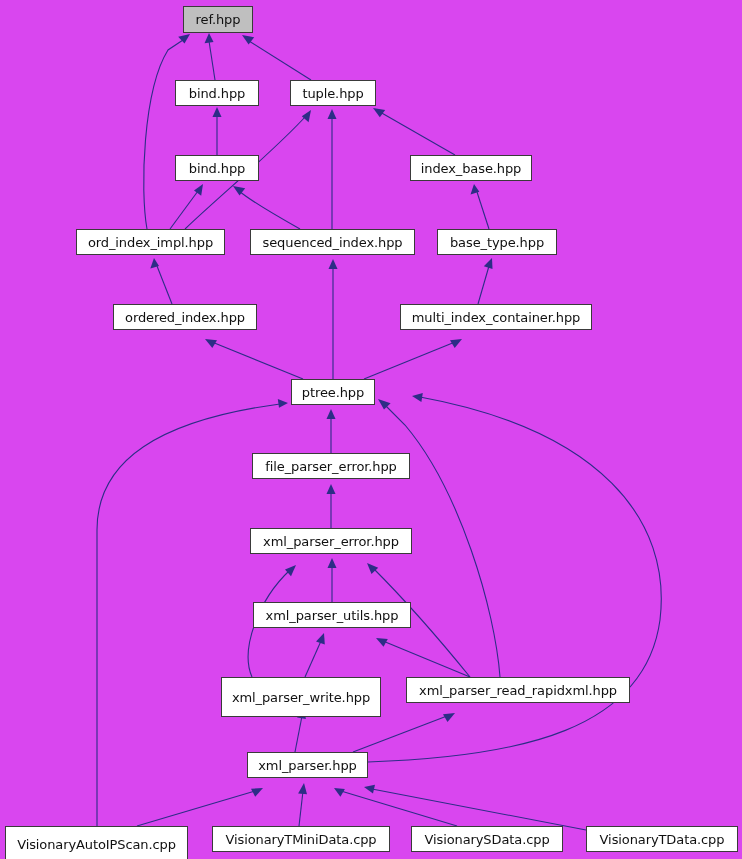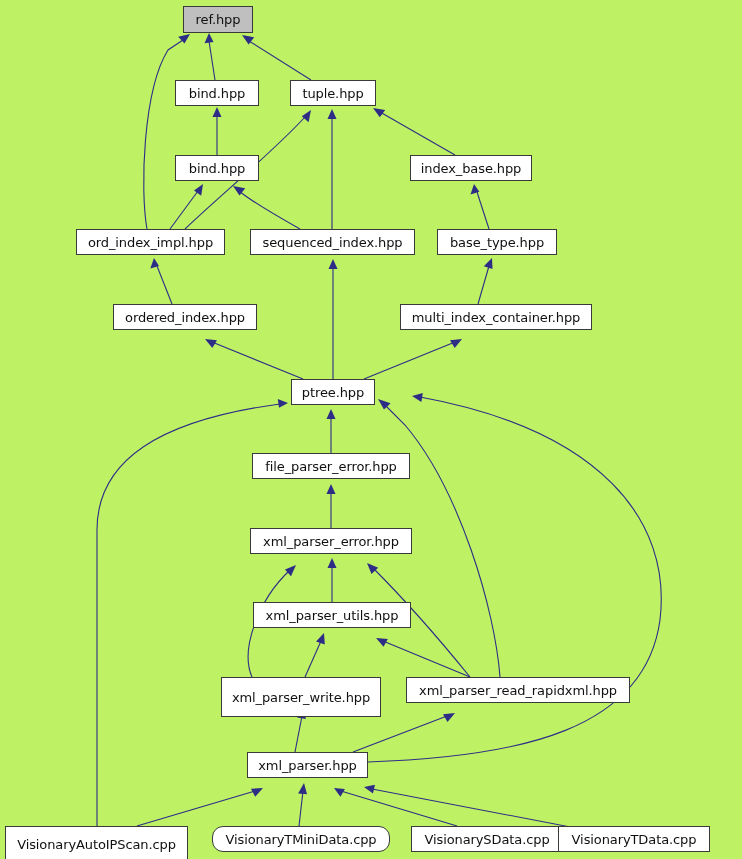--- a/index.html
+++ b/index.html
@@ -4,21 +4,21 @@
 <style>
   html, body {
     margin: 0;
     padding: 0;
     background: #ffffff;
   }
   #canvas {
     position: relative;
     width: 742px;
     height: 859px;
-    background: #bef264;
+    background: #d946ef;
     overflow: hidden;
     font-family: "DejaVu Sans", "Liberation Sans", sans-serif;
   }
   #edges {
     position: absolute;
     left: 0;
     top: 0;
     width: 742px;
     height: 859px;
   }
@@ -204,22 +204,22 @@
   </div>
   <div class="node" style="left:406px;top:677px;width:224px;height:26px;">
     <span class="node-label">xml_parser_read_rapidxml.hpp</span>
   </div>
   <div class="node" style="left:247px;top:752px;width:121px;height:26px;">
     <span class="node-label">xml_parser.hpp</span>
   </div>
   <div class="node" style="left:5px;top:826px;width:183px;height:36px;">
     <span class="node-label">VisionaryAutoIPScan.cpp</span>
   </div>
-  <div class="node" style="left:212px;top:826px;width:178px;height:26px;border-radius:11px;">
+  <div class="node" style="left:212px;top:826px;width:178px;height:26px;">
     <span class="node-label">VisionaryTMiniData.cpp</span>
   </div>
   <div class="node" style="left:411px;top:826px;width:152px;height:26px;">
     <span class="node-label">VisionarySData.cpp</span>
   </div>
-  <div class="node" style="left:558px;top:826px;width:152px;height:26px;">
+  <div class="node" style="left:586px;top:826px;width:152px;height:26px;">
     <span class="node-label">VisionaryTData.cpp</span>
   </div>
 </div>
 
 </body></html>

